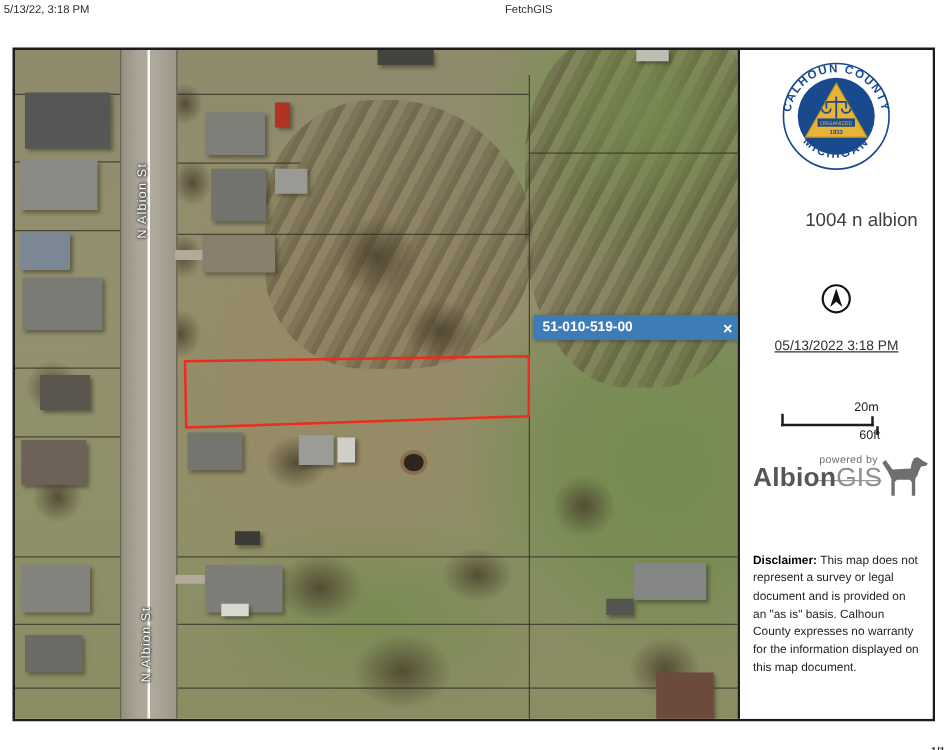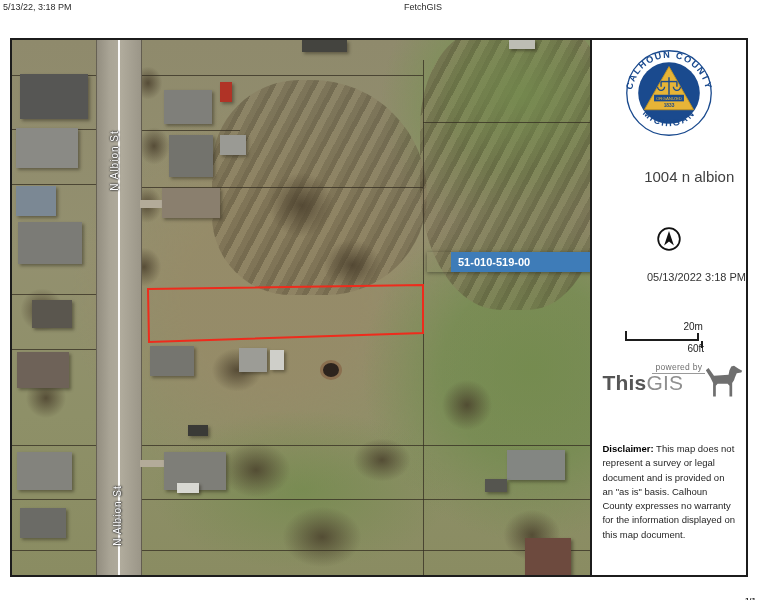--- a/index.html
+++ b/index.html
@@ -28,40 +28,40 @@
   .street-label{position:absolute;color:#fff;font-size:10px;letter-spacing:1px;white-space:nowrap;
         text-shadow:0 0 2px #3a3a3a,0 0 2px #3a3a3a,0 1px 2px #3a3a3a;transform:rotate(-90deg);transform-origin:center;}
   .pline{position:absolute;background:rgba(52,46,34,.75);}
   .house{position:absolute;box-shadow:2px 2px 3px rgba(40,35,25,.45);}
   .ridge{background-image:linear-gradient(180deg, rgba(255,255,255,.28) 0 18%, rgba(0,0,0,.18) 52% 56%, rgba(255,255,255,.10) 100%);}
   .drive{position:absolute;background:#b3ab99;}
   .pool{position:absolute;width:22px;height:20px;border-radius:50%;background:#2d241d;border:3px solid #8a6f4f;box-sizing:border-box;}
   
   .highlight-svg{position:absolute;left:130px;top:240px;}
   
-  .popup{position:absolute;left:415px;top:212px;width:166px;box-shadow:0 1px 4px rgba(0,0,0,.4);padding-left:24px;}
+  .popup{position:absolute;left:415px;top:212px;width:166px;box-shadow:0 1px 4px rgba(0,0,0,.4);}
   .popup-header{display:flex;align-items:center;justify-content:space-between;padding:4px 7px;color:#fff;font-size:11px;font-weight:bold;}
   .popup-close{color:#fff;font-size:13px;font-weight:bold;line-height:11px;cursor:pointer;}
   .popup-body{background:rgba(43,43,43,.92);color:#efefef;font-size:10px;line-height:1.65;padding:7px 8px 9px 8px;letter-spacing:.2px;}
   
   .sidebar{position:relative;width:154px;height:100%;background:#fff;}
   .seal{position:absolute;left:33px;top:9px;}
   .sb-title{position:absolute;left:0;top:128px;width:100%;text-align:center;font-size:15px;color:#3f3f3f;padding-left:20px;}
   .north{position:absolute;left:64px;top:186px;}
   .pub-label{position:absolute;left:0;top:215px;width:100%;text-align:center;font-size:11.5px;font-weight:bold;color:#111;}
-  .pub-date{position:absolute;left:0;top:231px;width:100%;text-align:right;font-size:11px;color:#333;}
+  .pub-date{position:absolute;left:0;top:231px;width:100%;text-align:center;font-size:11px;color:#333;text-decoration:underline;}
   .scalebar{position:absolute;left:33px;top:286px;width:112px;height:28px;}
   .sb-line{position:absolute;left:0;top:13px;width:74px;height:2px;background:#1d1d1d;}
   .sb-tick-l{position:absolute;left:0;top:5px;width:2px;height:10px;background:#1d1d1d;}
   .sb-tick-rup{position:absolute;left:72px;top:7px;width:2px;height:8px;background:#1d1d1d;}
   .sb-tick-rdn{position:absolute;left:76px;top:15px;width:2px;height:7px;background:#1d1d1d;}
   .sb-metric{position:absolute;left:58px;top:-5px;font-size:10px;color:#1d1d1d;}
   .sb-imperial{position:absolute;left:62px;top:17px;font-size:10px;color:#1d1d1d;}
   .branding{position:absolute;left:8px;top:320px;width:140px;height:46px;}
-  .powered-by{position:absolute;left:52px;top:2px;font-size:8.5px;color:#6f6f6f;letter-spacing:.3px;border-bottom:1px solid #9a9a9a;padding:0 3px 1px 3px;}
+  .powered-by{position:absolute;left:52px;top:2px;font-size:8.5px;color:#6f6f6f;letter-spacing:.3px;border-bottom:1px solid #9a9a9a;padding:0 3px 12px 3px;}
   .brand-name{position:absolute;left:2px;top:11px;font-size:21px;color:#8f8f8f;letter-spacing:.2px;}
   .brand-name b{color:#565656;}
   .brand-dog{position:absolute;left:104px;top:2px;}
   .disclaimer{position:absolute;left:10px;top:402px;width:134px;font-size:9.5px;line-height:1.5;color:#1f1f1f;}
   .disclaimer b{color:#000;}
 </style>
 </head>
 <body>
 
 <div class="page">
@@ -202,21 +202,21 @@
         <div class="sb-metric">20m</div>
         <div class="sb-tick-l"></div>
         <div class="sb-line"></div>
         <div class="sb-tick-rup"></div>
         <div class="sb-tick-rdn"></div>
         <div class="sb-imperial">60ft</div>
       </div>
 
       <div class="branding">
         <div class="powered-by">powered by</div>
-        <div class="brand-name"><b>This</b><span>GIS</span></div>
+        <div class="brand-name"><b>Albion</b><span>GIS</span></div>
         <svg class="brand-dog" width="40" height="40" viewBox="0 0 44 40">
           <path fill="#6f6f6f" d="M2,7 L5,4.5 L11,13 L27,12 L28,7 L30,3 L33,2 L38,5.5 L42,7.5 L41,9.5 L36,10.5 L34,15 L33,18 L31,21 L31,36 L28,36 L28,24 L26,22 L15,22 L13,24 L13,36 L10,36 L10,21 L7,15 Z"></path>
         </svg>
       </div>
 
       <div class="disclaimer">
         <b>Disclaimer:</b><span> This map does not represent a survey or legal document and is provided on an "as is" basis. Calhoun County expresses no warranty for the information displayed on this map document.</span>
       </div>
     </div>
   </div>

